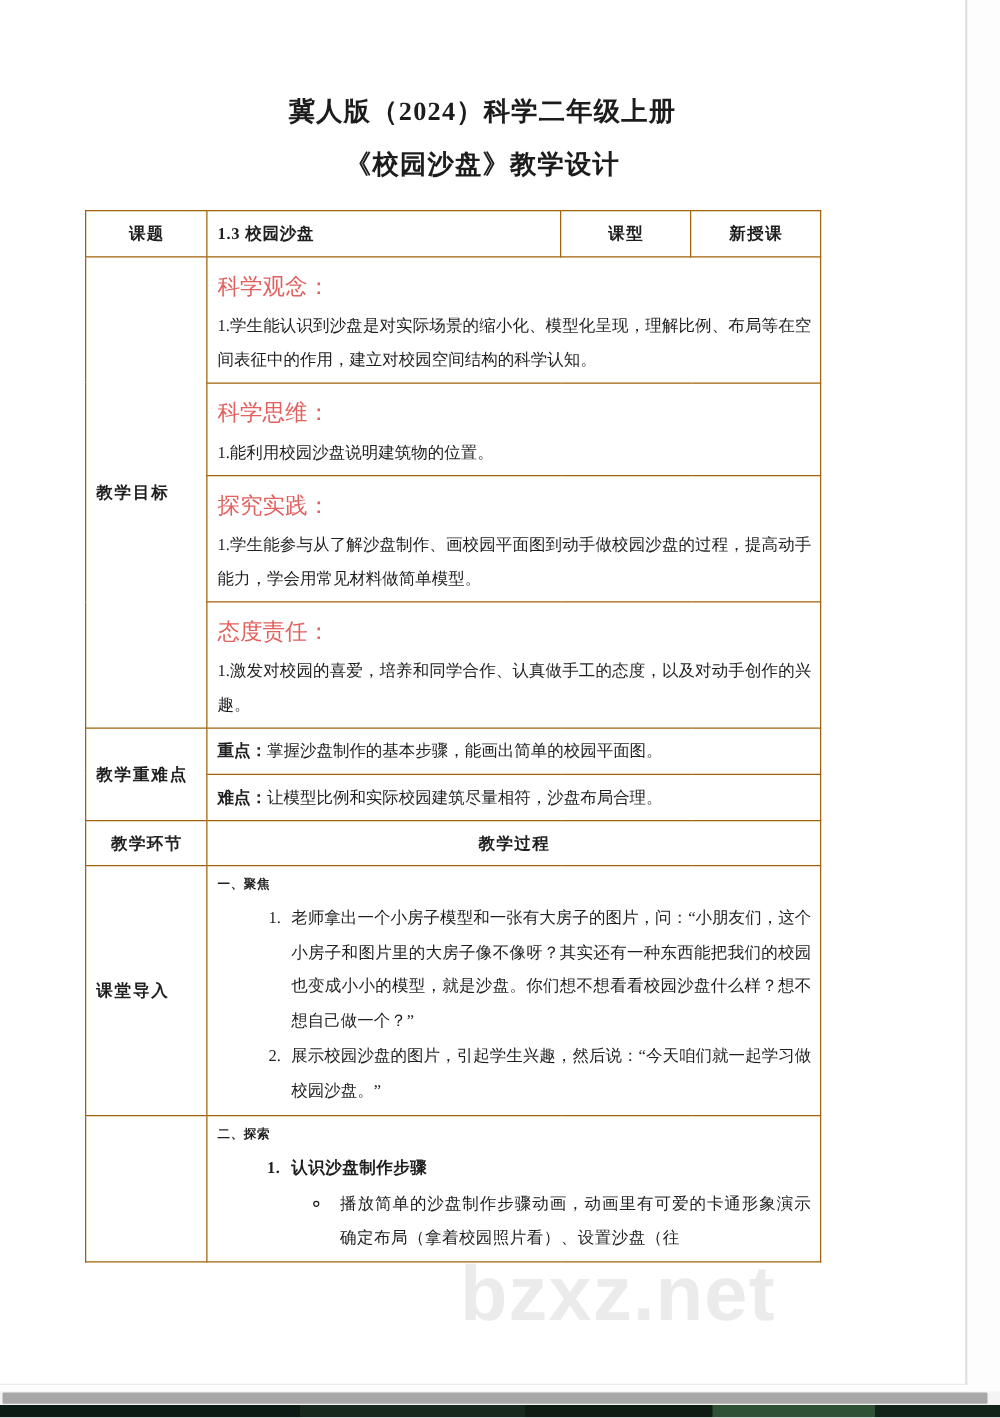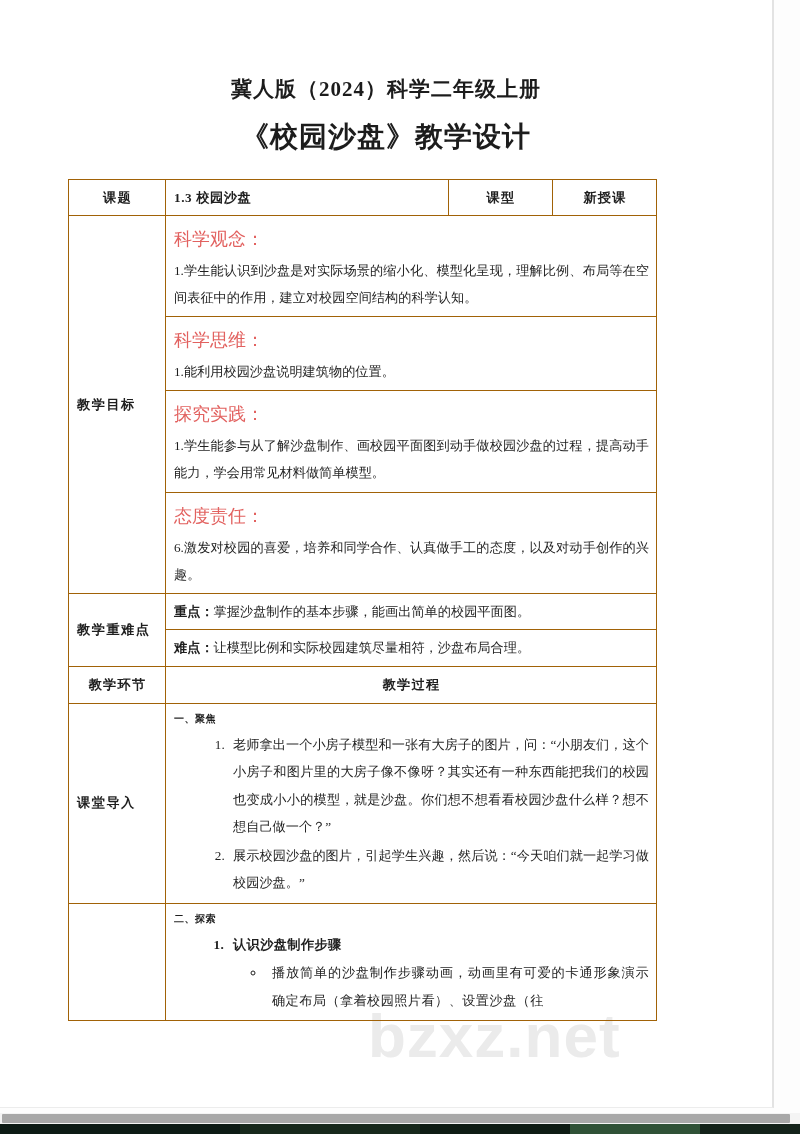--- a/index.html
+++ b/index.html
@@ -66,21 +66,21 @@
 
   .doc-title {
     font-size: 21px;
     font-weight: bold;
     color: #1c1c1c;
     letter-spacing: 1px;
     line-height: 1.5;
   }
 
   .doc-subtitle {
-    font-size: 28px;
+    font-size: 21px;
     font-weight: bold;
     color: #1c1c1c;
     letter-spacing: 1px;
     line-height: 1.5;
     margin-top: 10px;
   }
 
   
   table.lesson-table {
     border-collapse: collapse;
@@ -279,21 +279,21 @@
           <tr>
             <td class="body-cell" colspan="3">
               <div class="goal-head">探究实践：</div>
               <div class="goal-text">1.学生能参与从了解沙盘制作、画校园平面图到动手做校园沙盘的过程，提高动手能力，学会用常见材料做简单模型。</div>
             </td>
           </tr>
 
           <tr>
             <td class="body-cell" colspan="3">
               <div class="goal-head">态度责任：</div>
-              <div class="goal-text">6.激发对校园的喜爱，培养和同学合作、认真做手工的态度，以及对动手创作的兴趣。</div>
+              <div class="goal-text">1.激发对校园的喜爱，培养和同学合作、认真做手工的态度，以及对动手创作的兴趣。</div>
             </td>
           </tr>
 
           <tr>
             <td class="rowlabel" rowspan="2">教学重难点</td>
             <td class="body-cell" colspan="3">
               <span class="kd-label">重点：</span><span>掌握沙盘制作的基本步骤，能画出简单的校园平面图。</span>
             </td>
           </tr>
 

